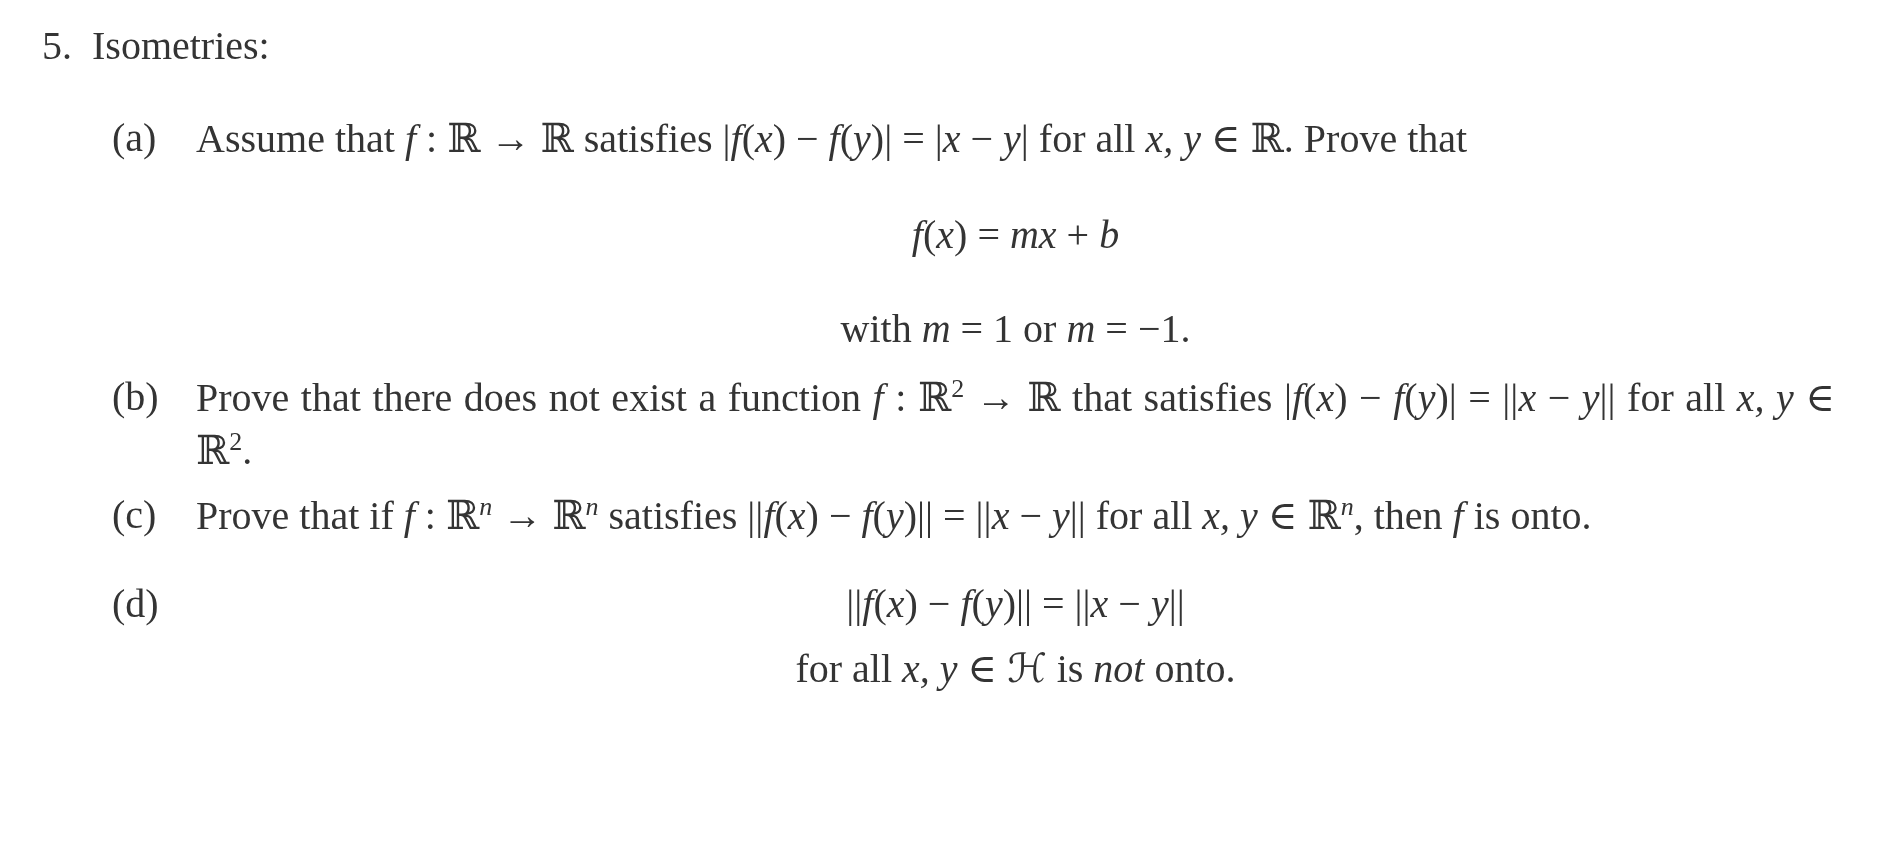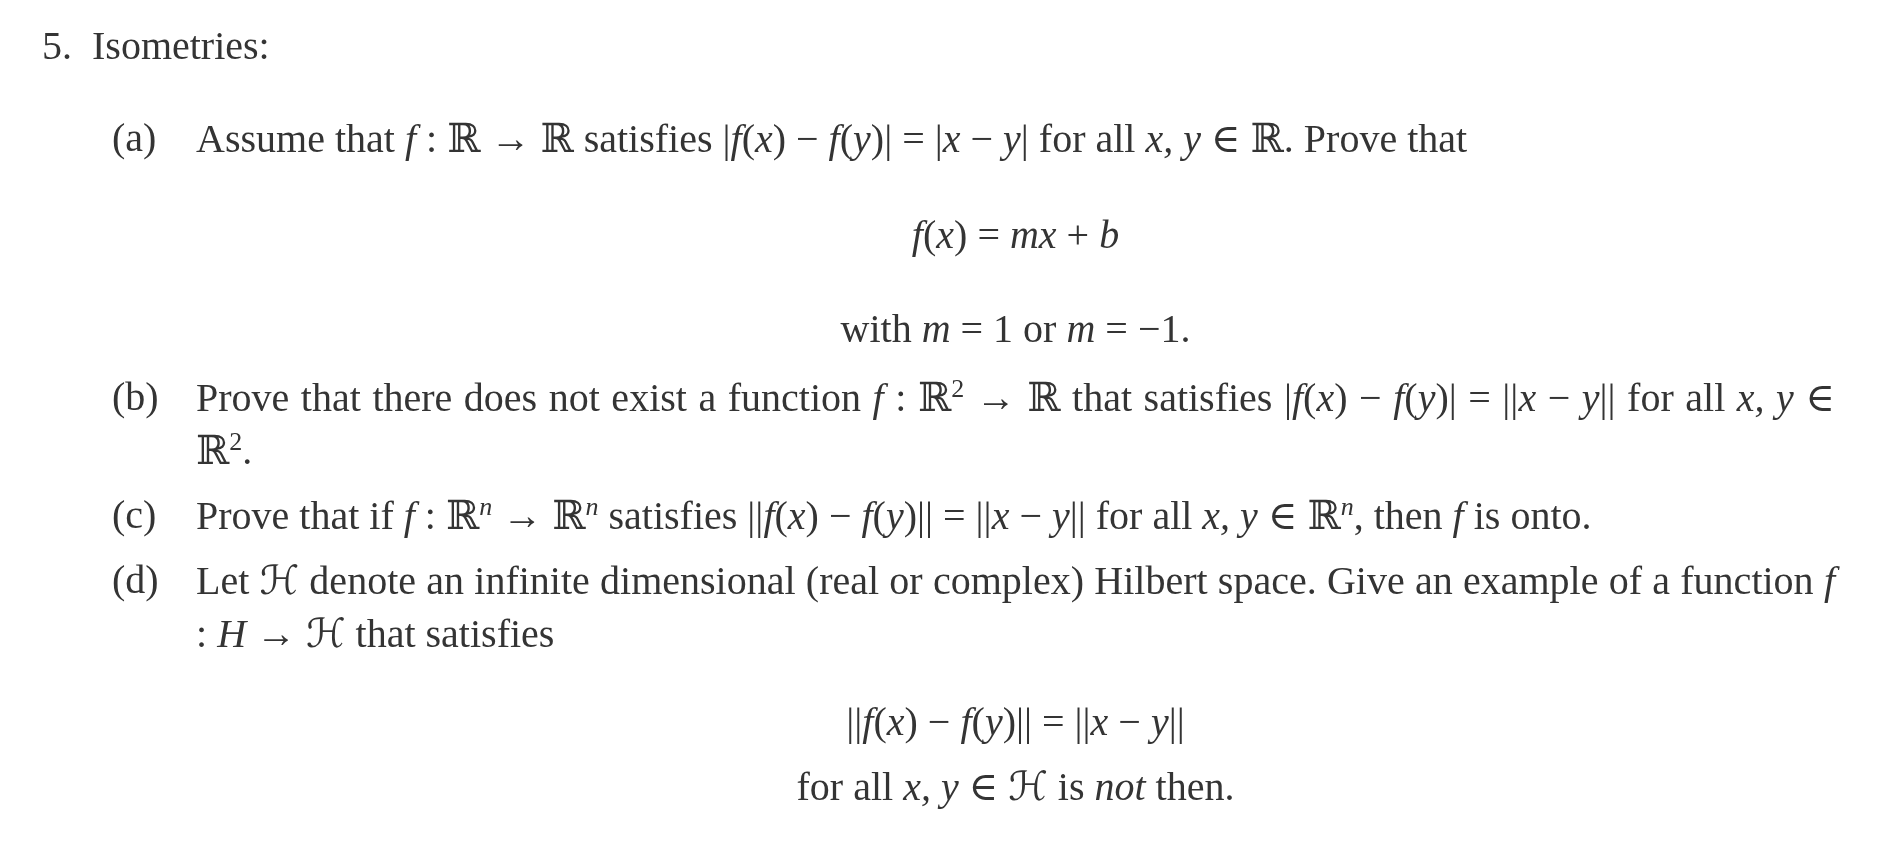--- a/index.html
+++ b/index.html
@@ -95,19 +95,18 @@
       <p class="item-body"><span class="seg-r">Prove that there does not exist a function </span><span class="seg-i">f</span><span class="seg-r"> : </span><span class="seg-b">ℝ</span><span class="seg-s">2</span><span class="seg-r"> → </span><span class="seg-b">ℝ</span><span class="seg-r"> that satisfies |</span><span class="seg-i">f</span><span class="seg-r">(</span><span class="seg-i">x</span><span class="seg-r">) − </span><span class="seg-i">f</span><span class="seg-r">(</span><span class="seg-i">y</span><span class="seg-r">)| = ||</span><span class="seg-i">x</span><span class="seg-r"> − </span><span class="seg-i">y</span><span class="seg-r">|| for all </span><span class="seg-i">x, y</span><span class="seg-r"> ∈ </span><span class="seg-b">ℝ</span><span class="seg-s">2</span><span class="seg-r">.</span></p>
     </div>
 
     <div class="item item-c">
       <span class="item-label">(c)</span>
       <p class="item-body"><span class="seg-r">Prove that if </span><span class="seg-i">f</span><span class="seg-r"> : </span><span class="seg-b">ℝ</span><span class="seg-si">n</span><span class="seg-r"> → </span><span class="seg-b">ℝ</span><span class="seg-si">n</span><span class="seg-r"> satisfies ||</span><span class="seg-i">f</span><span class="seg-r">(</span><span class="seg-i">x</span><span class="seg-r">) − </span><span class="seg-i">f</span><span class="seg-r">(</span><span class="seg-i">y</span><span class="seg-r">)|| = ||</span><span class="seg-i">x</span><span class="seg-r"> − </span><span class="seg-i">y</span><span class="seg-r">|| for all </span><span class="seg-i">x, y</span><span class="seg-r"> ∈ </span><span class="seg-b">ℝ</span><span class="seg-si">n</span><span class="seg-r">, then </span><span class="seg-i">f</span><span class="seg-r"> is onto.</span></p>
     </div>
 
     <div class="item item-d">
       <span class="item-label">(d)</span>
-      <p class="item-body"><span class="seg-r">Let </span><span class="seg-c">ℋ</span><span class="seg-r"> denote an infinite dimensional (real or complex) Hilbert space. Give an example of a function </span><span class="seg-i">f</span><span class="seg-r"> : </span><span class="seg-i">H</span><span class="seg-r"> → </span><span class="seg-c">ℋ</span><span class="seg-r"> that satisfies</span></p>
       <div class="equation eq-d"><span class="seg-r">||</span><span class="seg-i">f</span><span class="seg-r">(</span><span class="seg-i">x</span><span class="seg-r">) − </span><span class="seg-i">f</span><span class="seg-r">(</span><span class="seg-i">y</span><span class="seg-r">)|| = ||</span><span class="seg-i">x</span><span class="seg-r"> − </span><span class="seg-i">y</span><span class="seg-r">||</span></div>
-      <p class="continuation"><span class="seg-r">for all </span><span class="seg-i">x, y</span><span class="seg-r"> ∈ </span><span class="seg-c">ℋ</span><span class="seg-r"> is </span><span class="seg-i">not</span><span class="seg-r"> then.</span></p>
+      <p class="continuation"><span class="seg-r">for all </span><span class="seg-i">x, y</span><span class="seg-r"> ∈ </span><span class="seg-c">ℋ</span><span class="seg-r"> is </span><span class="seg-i">not</span><span class="seg-r"> onto.</span></p>
     </div>
 
   </div>
 </div>
 
 </body></html>

